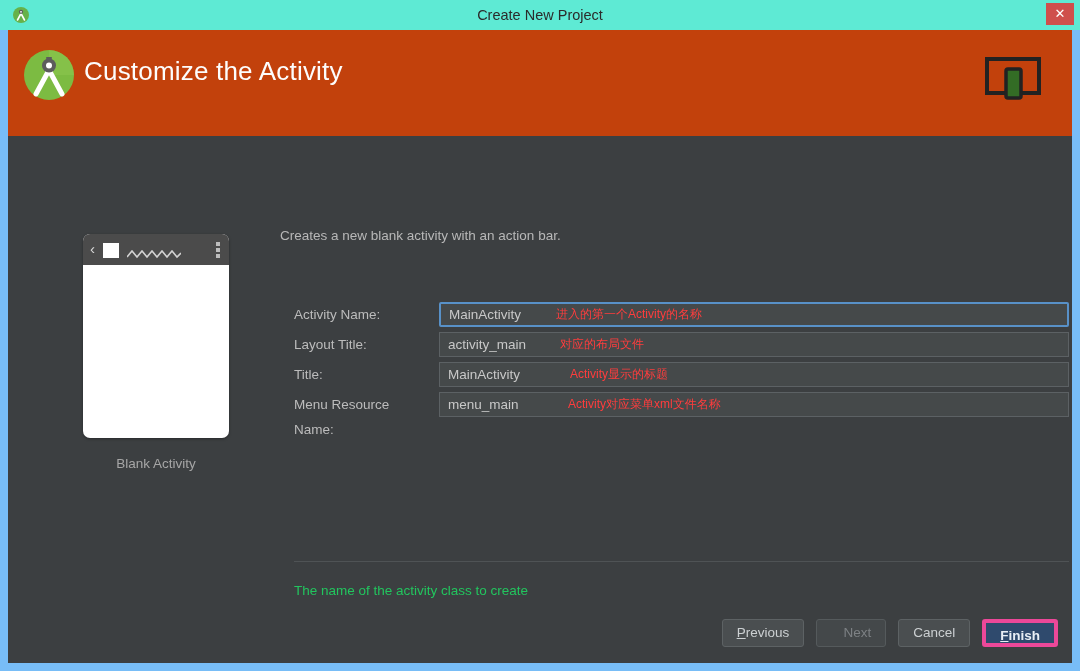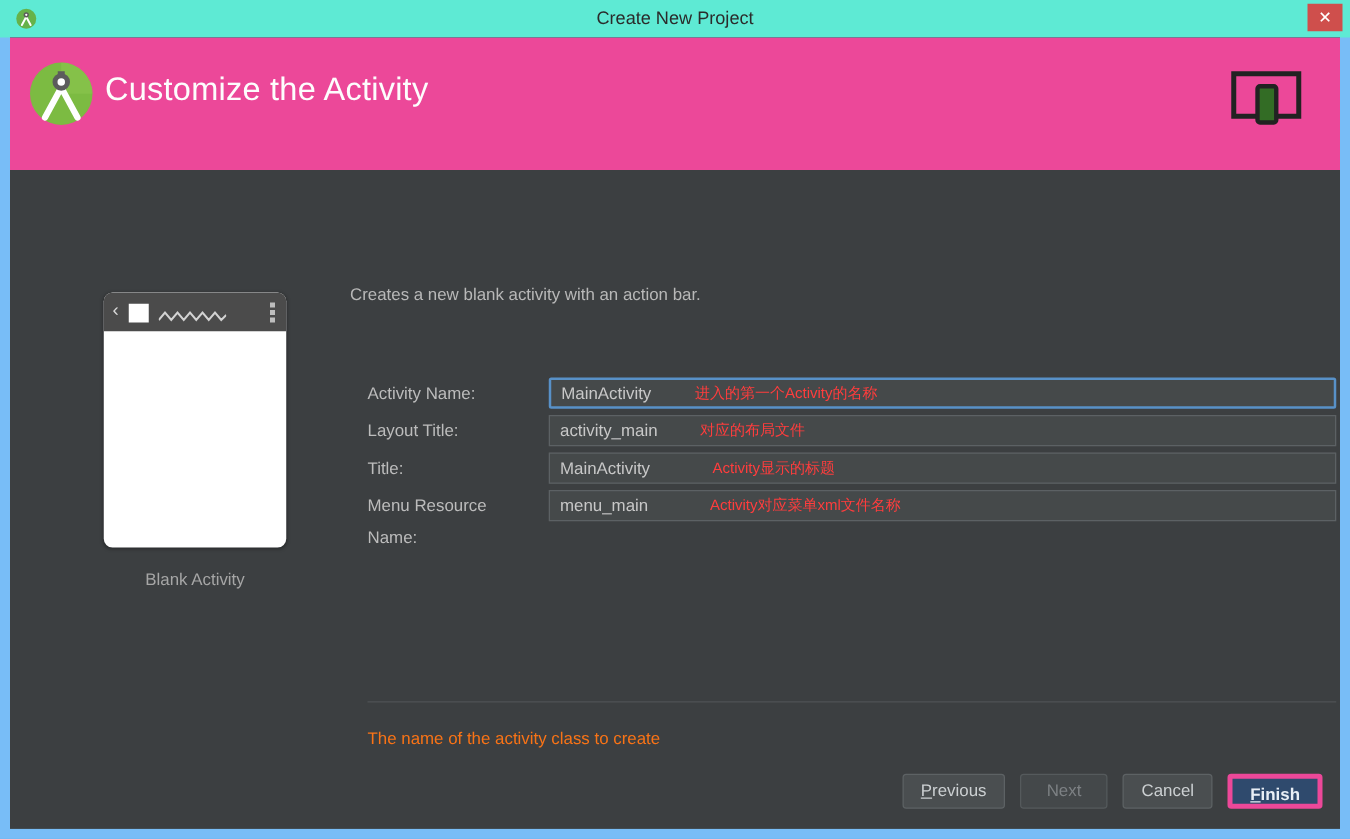--- a/index.html
+++ b/index.html
@@ -51,21 +51,21 @@
     position: absolute; left: 8px; top: 30px;
     width: 1064px; height: 633px;
     background: #3c3f41;
     overflow: hidden;
   }
 
   
   #header {
     position: absolute; left: 0; top: 0;
     width: 1064px; height: 106px;
-    background: #ec4899;
+    background: #c2410c;
   }
   #header-logo {
     position: absolute; left: 15px; top: 19px;
     width: 52px; height: 52px;
   }
   #header-title {
     position: absolute; left: 76px; top: 26px;
     font-size: 26px;
     color: #fdfdfd;
     letter-spacing: 0.2px;
@@ -183,40 +183,40 @@
 
   
   #separator {
     position: absolute; left: 286px; top: 425px;
     width: 775px; height: 1px;
     background: #4f5355;
   }
   #hint {
     position: absolute; left: 286px; top: 447px;
     font-size: 13.5px;
-    color: #f97316;
+    color: #22c55e;
   }
 
   
   #footer {
     position: absolute; right: 14px; bottom: 16px;
     display: flex;
     gap: 12px;
   }
   .btn {
     min-width: 70px;
     height: 28px;
     padding: 0 14px;
     background: #4a4e50;
     border: 1px solid #5d6264;
     border-radius: 3px;
     color: #ccd0d2;
     font-size: 13.5px;
     line-height: 26px;
-    text-align: center;
+    text-align: right;
     cursor: pointer;
     white-space: nowrap;
     margin-top: 33px;
   }
   .btn u { text-decoration: underline; }
   .btn.disabled {
     color: #7d8184;
     border-color: #555a5c;
     background: #44484a;
     cursor: default;

